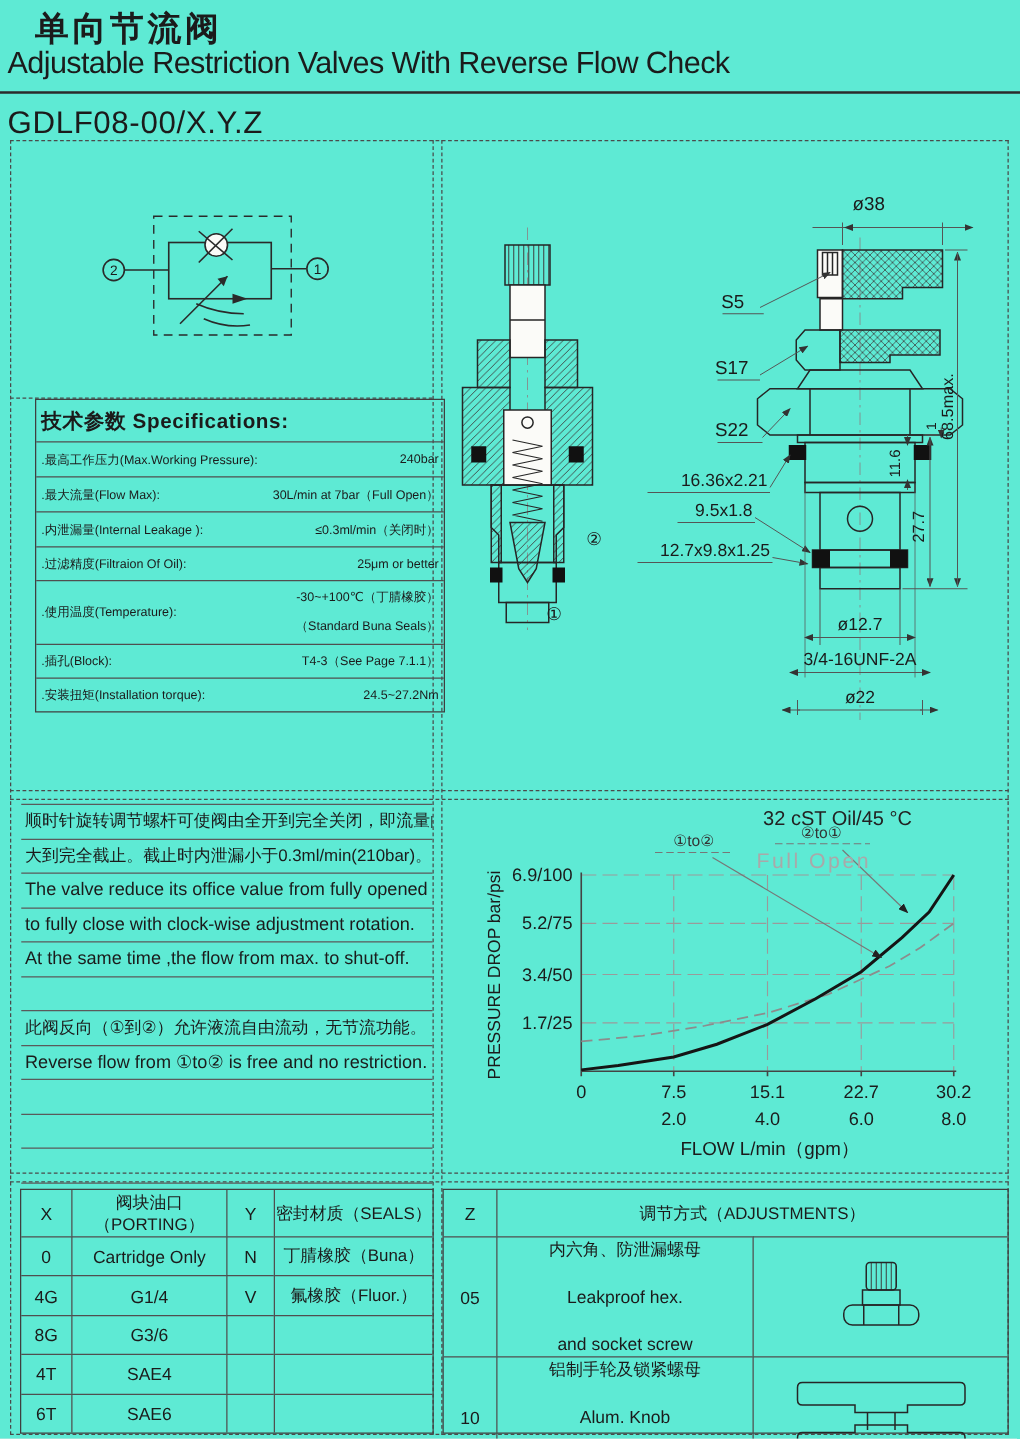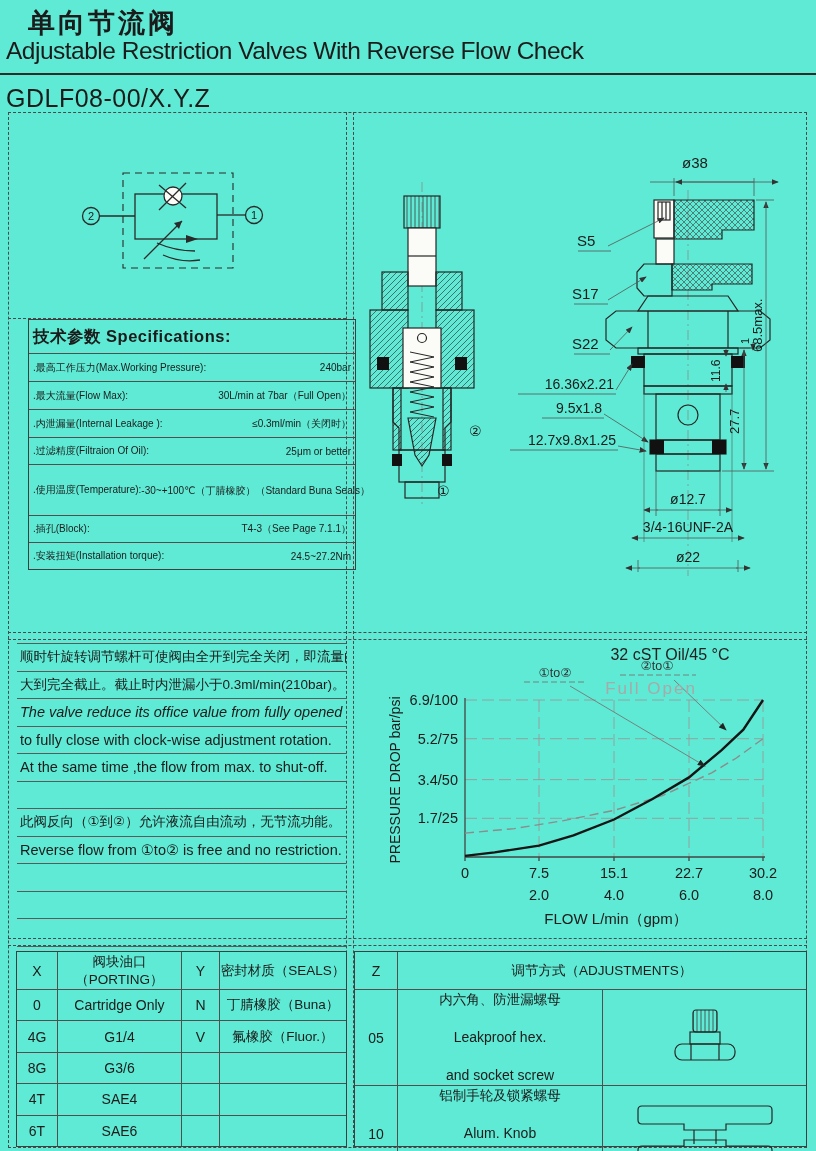--- a/index.html
+++ b/index.html
@@ -14,21 +14,21 @@
   .mainbox{left:8px;top:112px;width:799px;height:1036px;border:1.6px dashed #4a4a4a;box-sizing:border-box;}
   .vdiv{top:112px;height:1036px;border-left:1.6px dashed #4a4a4a;width:0;}
   .hdash{border-top:1.4px dashed #4a4a4a;height:0;}
   
   #spec{left:28px;top:319px;width:328px;border:1.4px solid #3f3f3f;box-sizing:border-box;background:transparent;}
   .sprow{display:flex;justify-content:space-between;align-items:center;padding:0 4px;
          font-size:10px;border-top:1px solid #4f4f4f;white-space:nowrap;}
   .sprow:first-child{border-top:none;}
   .sph{height:33px;font-size:16.5px;font-weight:600;justify-content:flex-start;letter-spacing:0.5px;}
   .h27{height:27px;} .h26{height:26px;} .h50{height:50px;} .h52{height:52px;}
-  .twol{display:flex;flex-direction:row;justify-content:center;line-height:23px;}
+  .twol{display:flex;flex-direction:column;justify-content:center;line-height:23px;}
   .twol.r{text-align:right;}
   
   #desc{left:17px;top:643px;width:329px;border-top:1px solid #5a5a5a;}
   .dline{height:26.5px;line-height:26.5px;border-bottom:1px solid #5a5a5a;
          font-size:13.5px;padding-left:3px;white-space:nowrap;overflow:hidden;}
   
   #tabL{left:16px;top:951px;width:331px;height:196px;border:1.5px solid #3f3f3f;box-sizing:border-box;
         display:grid;grid-template-columns:40px 124px 38px 1fr;grid-template-rows:37px repeat(5,1fr);}
   #tabR{left:354px;top:951px;width:453px;height:196px;border:1.5px solid #3f3f3f;box-sizing:border-box;
         display:grid;grid-template-columns:42px 205px 1fr;grid-template-rows:37px 1fr 1fr;}
@@ -112,21 +112,21 @@
       </div>
     <div class="sprow h26">
         <span>.安装扭矩(Installation torque):</span>
         <span>24.5~27.2Nm</span>
       </div>
   </div>
 
   <div class="abs" id="desc">
     <div class="dline">顺时针旋转调节螺杆可使阀由全开到完全关闭，即流量由最</div>
     <div class="dline">大到完全截止。截止时内泄漏小于0.3ml/min(210bar)。</div>
-    <div class="dline" style="font-size:14.5px;font-style:italic;">The valve reduce its office value from fully opened</div>
+    <div class="dline" style="font-size:14.5px;">The valve reduce its office value from fully opened</div>
     <div class="dline" style="font-size:14.5px;">to fully close with clock-wise adjustment rotation.</div>
     <div class="dline" style="font-size:14.5px;">At the same time ,the flow from max. to shut-off.</div>
     <div class="dline"></div>
     <div class="dline">此阀反向（①到②）允许液流自由流动，无节流功能。</div>
     <div class="dline" style="font-size:14.5px;">Reverse flow from ①to② is free and no restriction.</div>
     <div class="dline"></div>
     <div class="dline"></div>
     <div class="dline"></div>
   </div>
 

